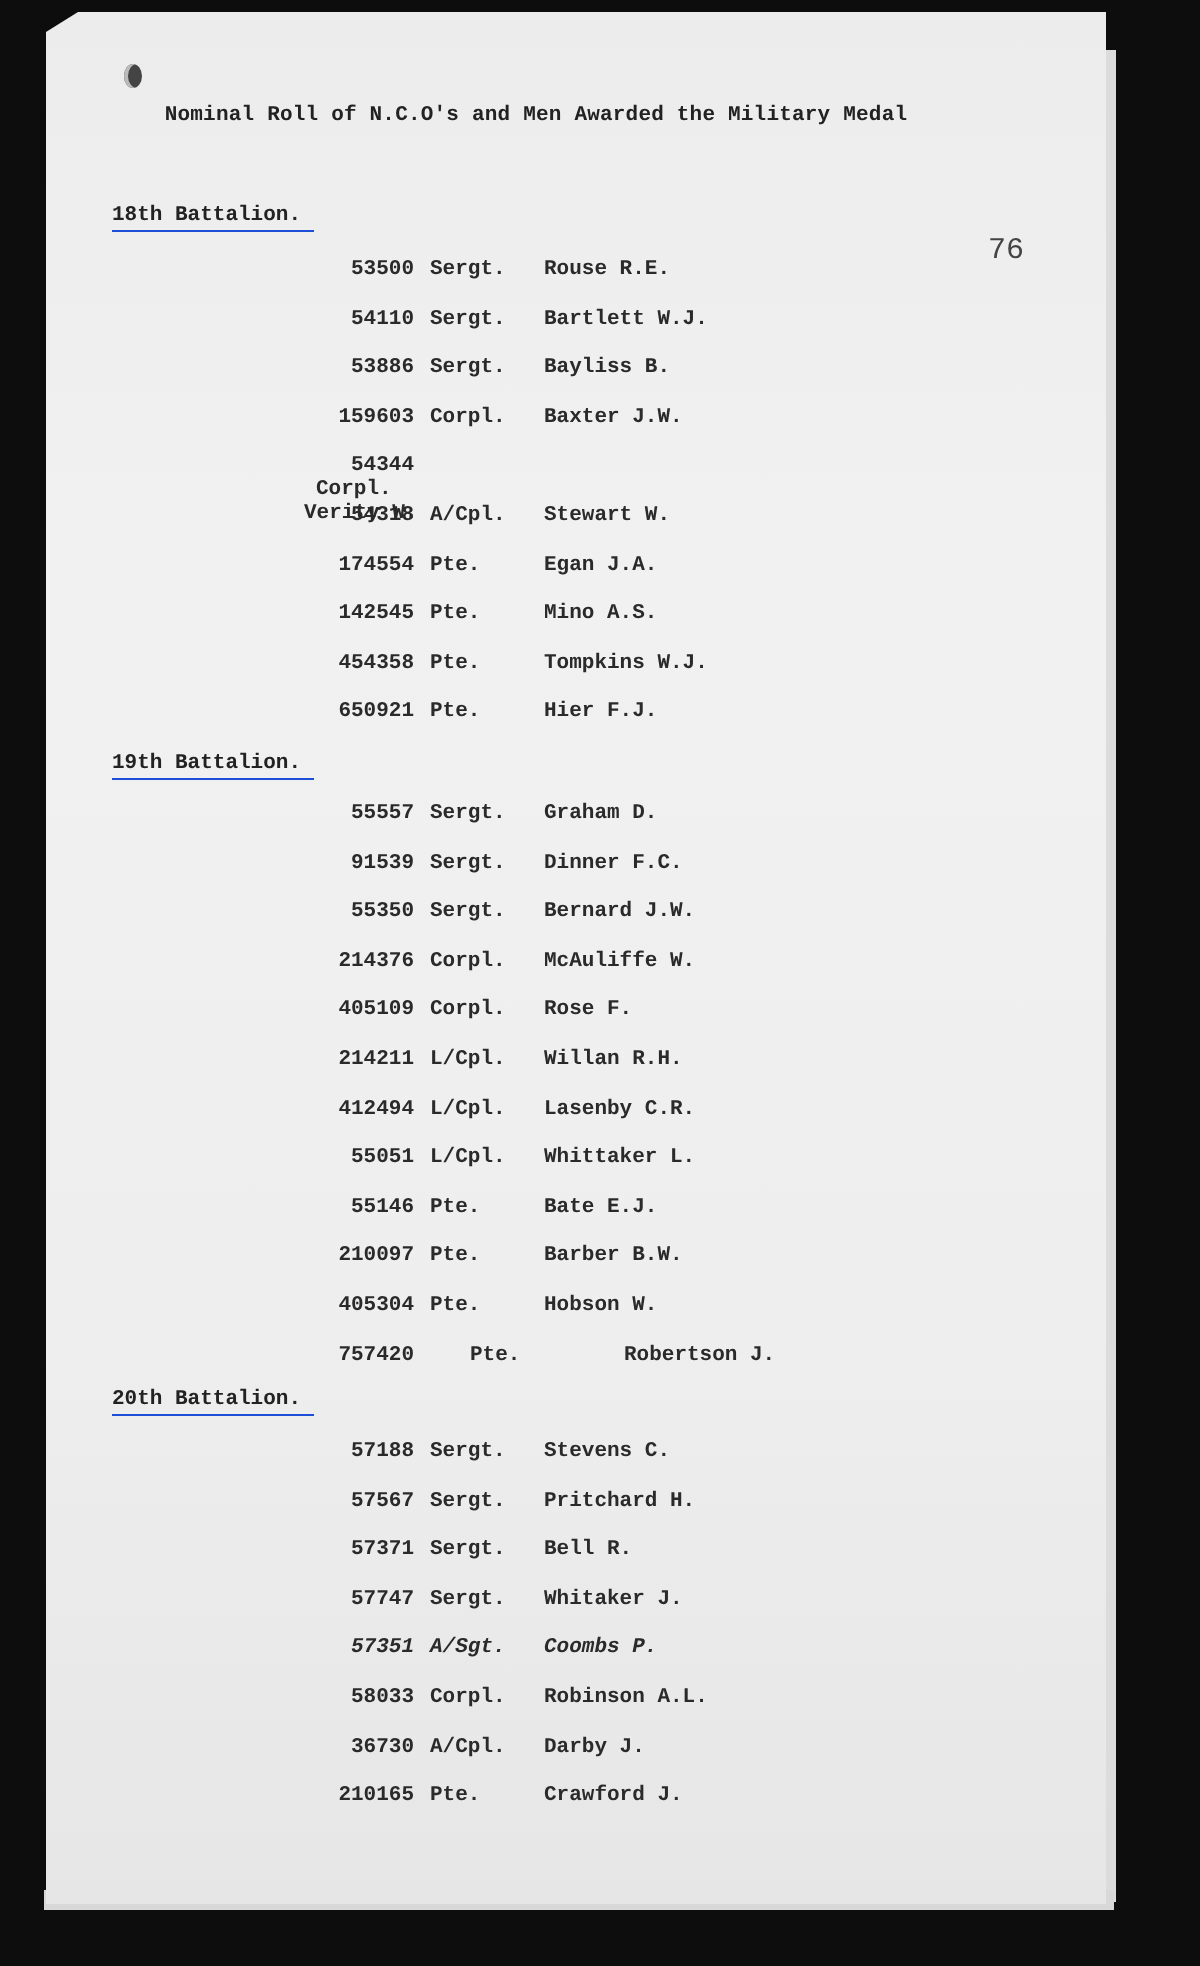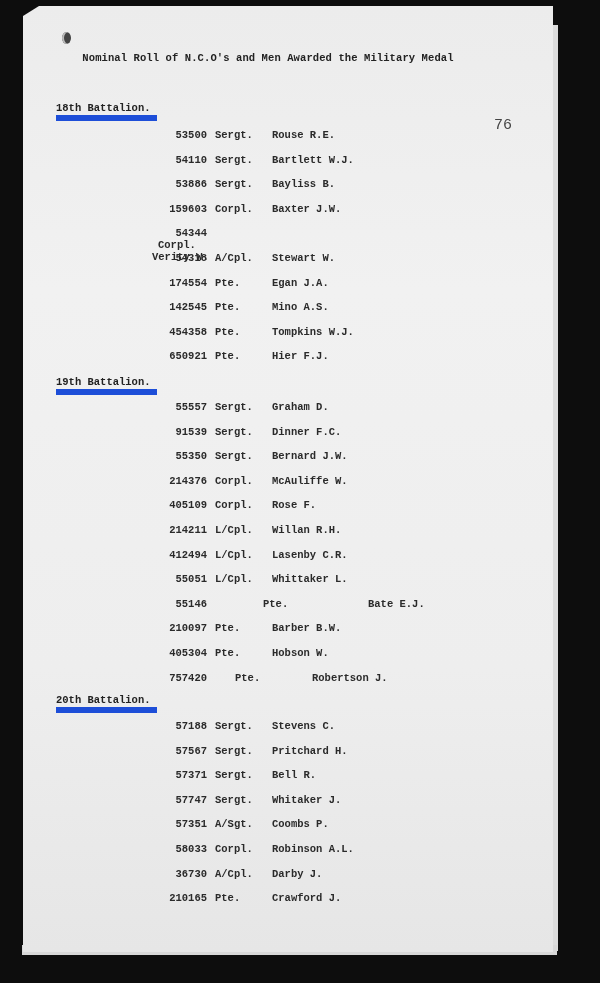--- a/index.html
+++ b/index.html
@@ -31,21 +31,21 @@
     .title .line2 {
       display:inline-block; border-bottom:2px solid #333; padding:0 6px 1px 6px;
       margin-left:20px;
     }
     .page-number {
       position:absolute; left:494px; top:117px; font-family:Liberation Mono, monospace;
       font-size:15px; color:#444;
     }
     .batt {
       position:absolute; left:56px; font-weight:bold; font-size:10.5px; color:#222;
-      border-bottom:6px solid #1d4ed8; padding-right:6px; padding-bottom:1px;
+      border-bottom:1px solid #1d4ed8; padding-right:6px; padding-bottom:1px;
     }
     .row {
       position:absolute; left:150px; height:14px; font-weight:bold; font-size:10.5px; color:#2a2a2a;
       display:flex; white-space:pre;
     }
     .row .num { width:57px; text-align:right; }
     .row .rank { width:55px; margin-left:8px; }
     .row .name { margin-left:2px; }
   </style>
 </head>
@@ -76,26 +76,26 @@
     <div class="row" style="top: 350px;"><span class="num">650921</span><span class="rank">Pte.</span><span class="name">Hier F.J.</span></div>
     <div class="batt" style="top: 376px;">19th Battalion.</div>
     <div class="row" style="top: 401px;"><span class="num">55557</span><span class="rank">Sergt.</span><span class="name">Graham D.</span></div>
     <div class="row" style="top: 426px;"><span class="num">91539</span><span class="rank">Sergt.</span><span class="name">Dinner F.C.</span></div>
     <div class="row" style="top: 450px;"><span class="num">55350</span><span class="rank">Sergt.</span><span class="name">Bernard J.W.</span></div>
     <div class="row" style="top: 475px;"><span class="num">214376</span><span class="rank">Corpl.</span><span class="name">McAuliffe W.</span></div>
     <div class="row" style="top: 499px;"><span class="num">405109</span><span class="rank">Corpl.</span><span class="name">Rose F.</span></div>
     <div class="row" style="top: 524px;"><span class="num">214211</span><span class="rank">L/Cpl.</span><span class="name">Willan R.H.</span></div>
     <div class="row" style="top: 549px;"><span class="num">412494</span><span class="rank">L/Cpl.</span><span class="name">Lasenby C.R.</span></div>
     <div class="row" style="top: 573px;"><span class="num">55051</span><span class="rank">L/Cpl.</span><span class="name">Whittaker L.</span></div>
-    <div class="row" style="top: 598px; gap: 48px;"><span class="num">55146</span><span class="rank">Pte.</span><span class="name">Bate E.J.</span></div>
+    <div class="row" style="top: 598px;"><span class="num">55146</span><span class="rank">Pte.</span><span class="name">Bate E.J.</span></div>
     <div class="row" style="top: 622px;"><span class="num">210097</span><span class="rank">Pte.</span><span class="name">Barber B.W.</span></div>
     <div class="row" style="top: 647px;"><span class="num">405304</span><span class="rank">Pte.</span><span class="name">Hobson W.</span></div>
     <div class="row" style="top: 672px; gap: 20px;"><span class="num">757420</span><span class="rank">Pte.</span><span class="name">Robertson J.</span></div>
     <div class="batt" style="top: 694px;">20th Battalion.</div>
     <div class="row" style="top: 720px;"><span class="num">57188</span><span class="rank">Sergt.</span><span class="name">Stevens C.</span></div>
     <div class="row" style="top: 745px;"><span class="num">57567</span><span class="rank">Sergt.</span><span class="name">Pritchard H.</span></div>
     <div class="row" style="top: 769px;"><span class="num">57371</span><span class="rank">Sergt.</span><span class="name">Bell R.</span></div>
     <div class="row" style="top: 794px;"><span class="num">57747</span><span class="rank">Sergt.</span><span class="name">Whitaker J.</span></div>
-    <div class="row" style="top: 818px;"><span class="num">57351</span><span class="rank">A/Sgt.</span><span class="name">Coombs P.</span></div>
+    <div class="row" style="top: 818px; font-style: italic;"><span class="num">57351</span><span class="rank">A/Sgt.</span><span class="name">Coombs P.</span></div>
     <div class="row" style="top: 843px;"><span class="num">58033</span><span class="rank">Corpl.</span><span class="name">Robinson A.L.</span></div>
     <div class="row" style="top: 868px;"><span class="num">36730</span><span class="rank">A/Cpl.</span><span class="name">Darby J.</span></div>
     <div class="row" style="top: 892px;"><span class="num">210165</span><span class="rank">Pte.</span><span class="name">Crawford J.</span></div>
   </div>
 
 </body></html>

